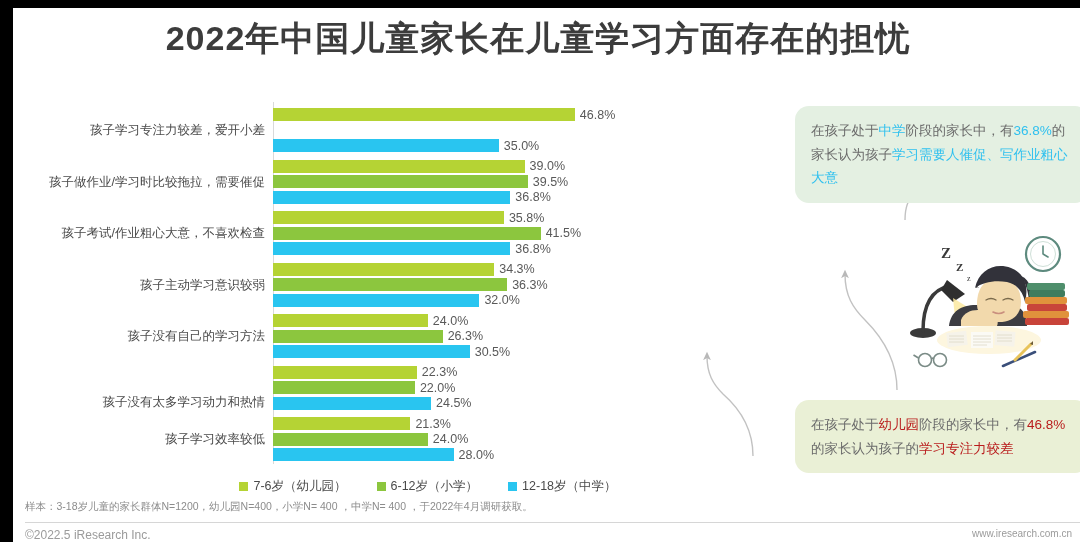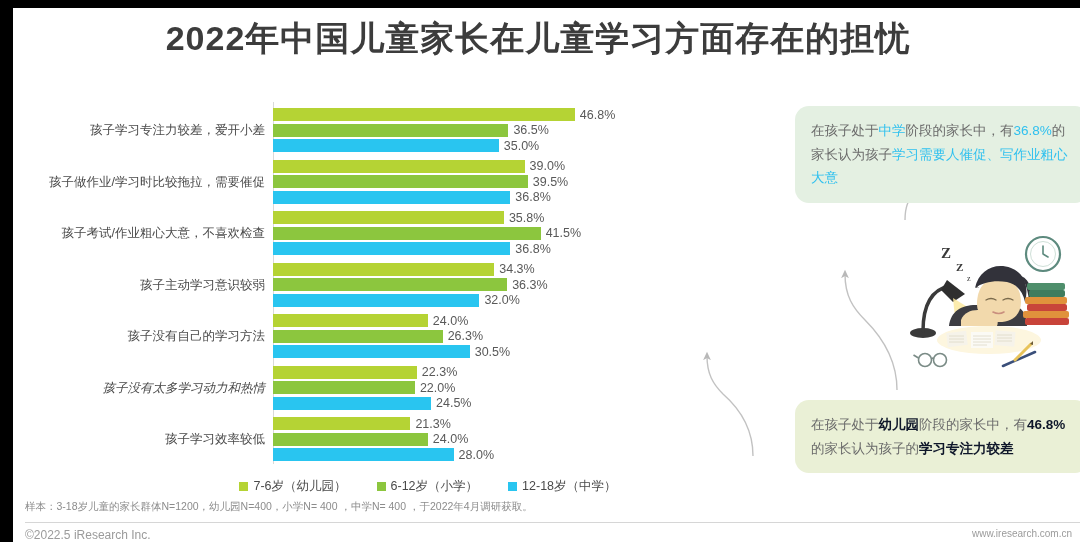--- a/index.html
+++ b/index.html
@@ -53,21 +53,21 @@
   .footer-left{position:absolute;left:12px;top:520px;font-size:12px;color:#9b9b9b;}
   .footer-right{position:absolute;right:8px;top:520px;font-size:10px;color:#9b9b9b;}
 
   
   .callout{
     position:absolute;border-radius:14px;padding:13px 16px;
     font-size:13.5px;line-height:1.75;color:#6b6b6b;
   }
   .callout span.hl-blue{color:#2fc0ef;}
   .callout span.hl-green{color:#8cc63e;}
-  .callout span.hl-lime{color:#0f172a;font-weight:bold;}
+  .callout span.hl-lime{color:#b91c1c;}
 
   #callout-1{left:782px;top:98px;width:262px;background:#e4f0e2;}
   #callout-2{left:614px;top:258px;width:262px;background:#e4f0d8;}
   #callout-3{left:782px;top:392px;width:262px;background:#eaf0d6;}
 
   .arrow-svg{position:absolute;left:0;top:0;width:1067px;height:534px;pointer-events:none;}
 
   
   .illus{position:absolute;left:890px;top:218px;width:180px;height:175px;}
 </style>
@@ -81,24 +81,20 @@
 
   <div class="title">2022年中国儿童家长在儿童学习方面存在的担忧</div>
 
   <div class="chart" id="chart">
     <div class="axis-line"></div>
   <div class="group" style="top: 8px; height: 44px;">
         <div class="cat-label" style="top: 14px;">孩子学习专注力较差，爱开小差</div>
         <div class="bar-row" style="top: 0px; width: 380px;">
           <div class="bar" style="width: 301.86px; background: rgb(181, 211, 52);"></div>
           <div class="bar-val" style="left: 301.86px;">46.8%</div>
-        </div>
-        <div class="bar-row" style="top: 15.5px; width: 380px;">
-          <div class="bar" style="width: 235.425px; background: rgb(140, 198, 62);"></div>
-          <div class="bar-val" style="left: 235.425px;">36.5%</div>
         </div>
         <div class="bar-row" style="top: 31px; width: 380px;">
           <div class="bar" style="width: 225.75px; background: rgb(41, 197, 240);"></div>
           <div class="bar-val" style="left: 225.75px;">35.0%</div>
         </div>
       </div>
       <div class="group" style="top: 59.5px; height: 44px;">
         <div class="cat-label" style="top: 14px; text-align: center;">孩子做作业/学习时比较拖拉，需要催促</div>
         <div class="bar-row" style="top: 0px; width: 380px;">
           <div class="bar" style="width: 251.55px; background: rgb(181, 211, 52);"></div>
@@ -152,21 +148,21 @@
         <div class="bar-row" style="top: 15.5px; width: 380px;">
           <div class="bar" style="width: 169.635px; background: rgb(140, 198, 62);"></div>
           <div class="bar-val" style="left: 169.635px;">26.3%</div>
         </div>
         <div class="bar-row" style="top: 31px; width: 380px;">
           <div class="bar" style="width: 196.725px; background: rgb(41, 197, 240);"></div>
           <div class="bar-val" style="left: 196.725px;">30.5%</div>
         </div>
       </div>
       <div class="group" style="top: 265.5px; height: 44px;">
-        <div class="cat-label" style="top: 14px; font-style: italic;">孩子没有太多学习动力和热情</div>
+        <div class="cat-label" style="top: 28px;">孩子没有太多学习动力和热情</div>
         <div class="bar-row" style="top: 0px; width: 380px;">
           <div class="bar" style="width: 143.835px; background: rgb(181, 211, 52);"></div>
           <div class="bar-val" style="left: 143.835px;">22.3%</div>
         </div>
         <div class="bar-row" style="top: 15.5px; width: 380px;">
           <div class="bar" style="width: 141.9px; background: rgb(140, 198, 62);"></div>
           <div class="bar-val" style="left: 141.9px;">22.0%</div>
         </div>
         <div class="bar-row" style="top: 31px; width: 380px;">
           <div class="bar" style="width: 158.025px; background: rgb(41, 197, 240);"></div>

